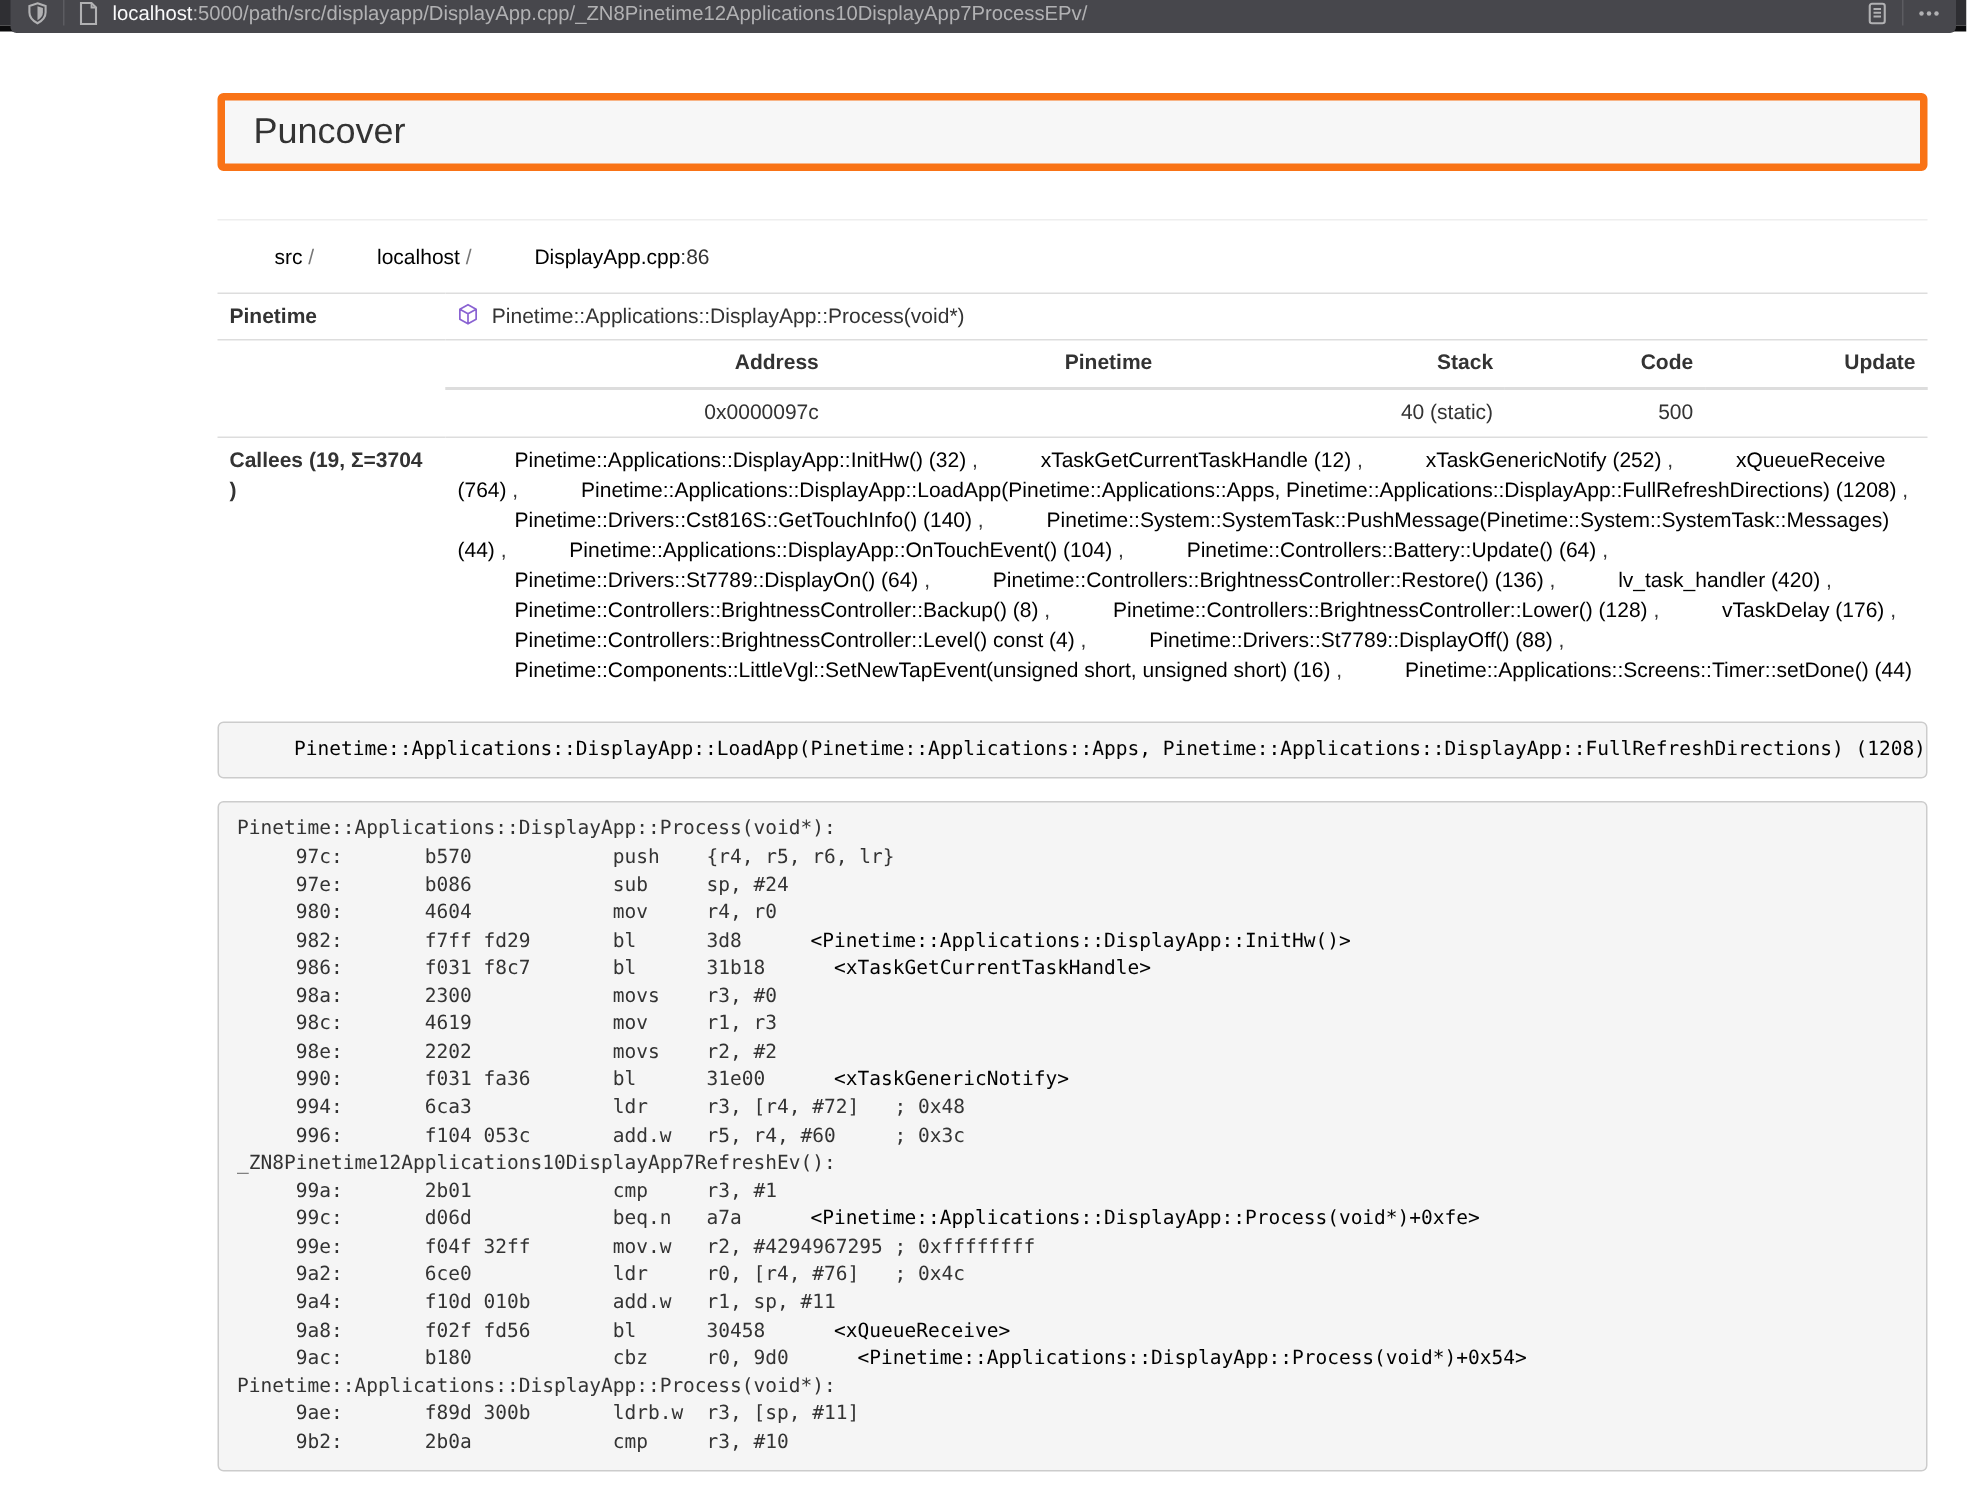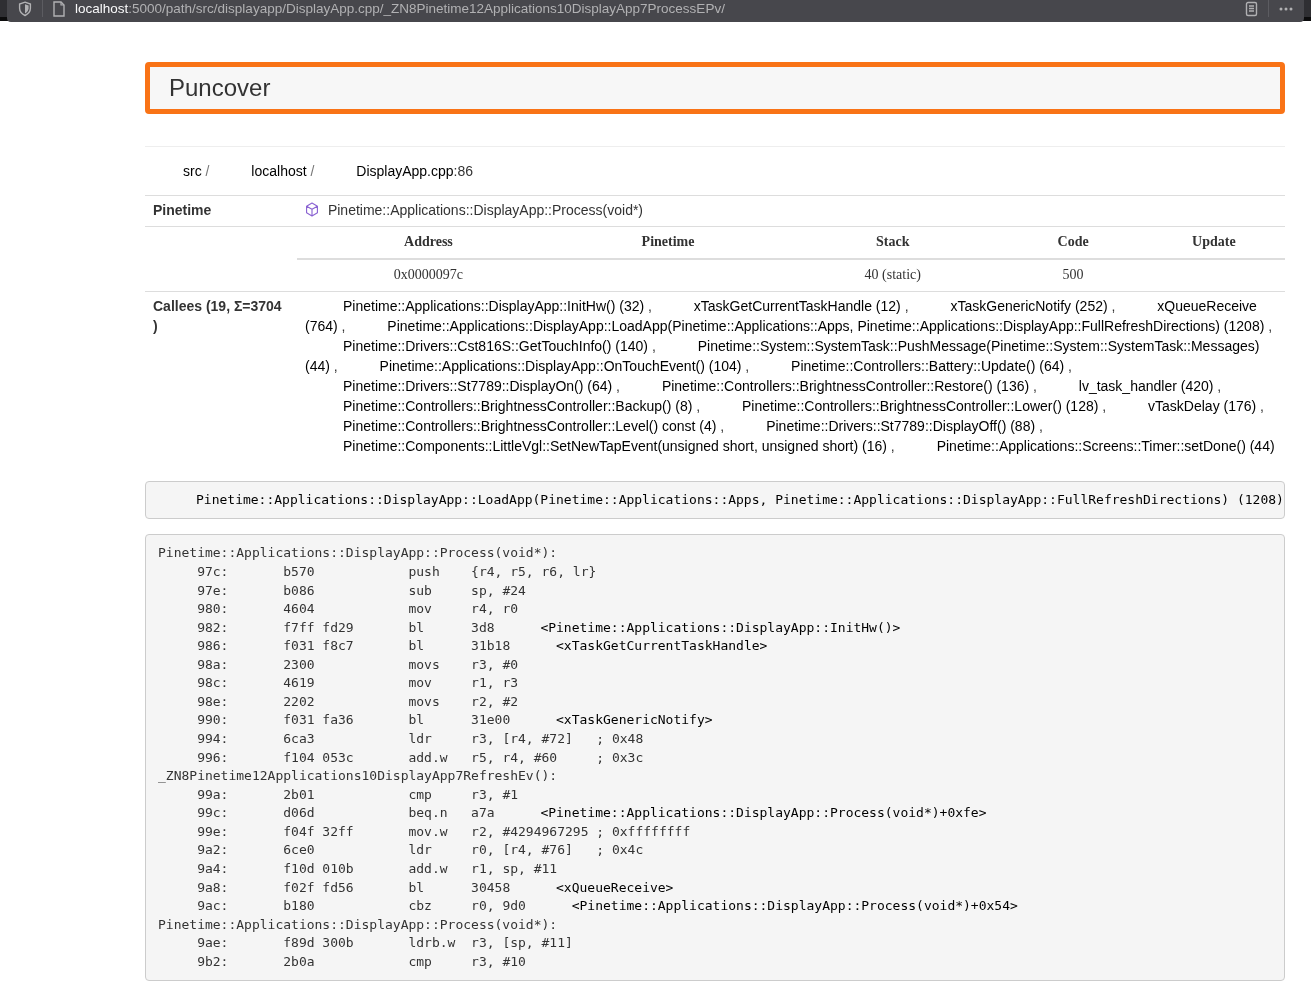--- a/index.html
+++ b/index.html
@@ -51,21 +51,21 @@
   table.fn { width: 100%; border-collapse: collapse; }
   table.fn > tbody > tr > th,
   table.fn > tbody > tr > td {
     border-top: 1px solid #ddd; padding: 5px 8px;
     text-align: left; vertical-align: top; font-weight: normal;
   }
   table.fn > tbody > tr > th { font-weight: bold; width: 152px; }
   td.subcell { padding: 0 !important; border-top: 1px solid #ddd; }
 
   table.metrics { width: 100%; border-collapse: collapse; }
-  table.metrics th, table.metrics td { padding: 5px 8px 6px 14px; text-align: center; font-family: Liberation Serif, serif; }
+  table.metrics th, table.metrics td { padding: 5px 8px 6px 14px; text-align: right; }
   table.metrics thead th { font-weight: bold; border-bottom: 2px solid #ddd; }
 
   .cube { vertical-align: -2px; margin-right: 5px; }
 
   .callees { }
 
   
   pre {
     font-family: "DejaVu Sans Mono", "Liberation Mono", monospace;
     font-size: 13px; line-height: 1.42857; color: #333;

